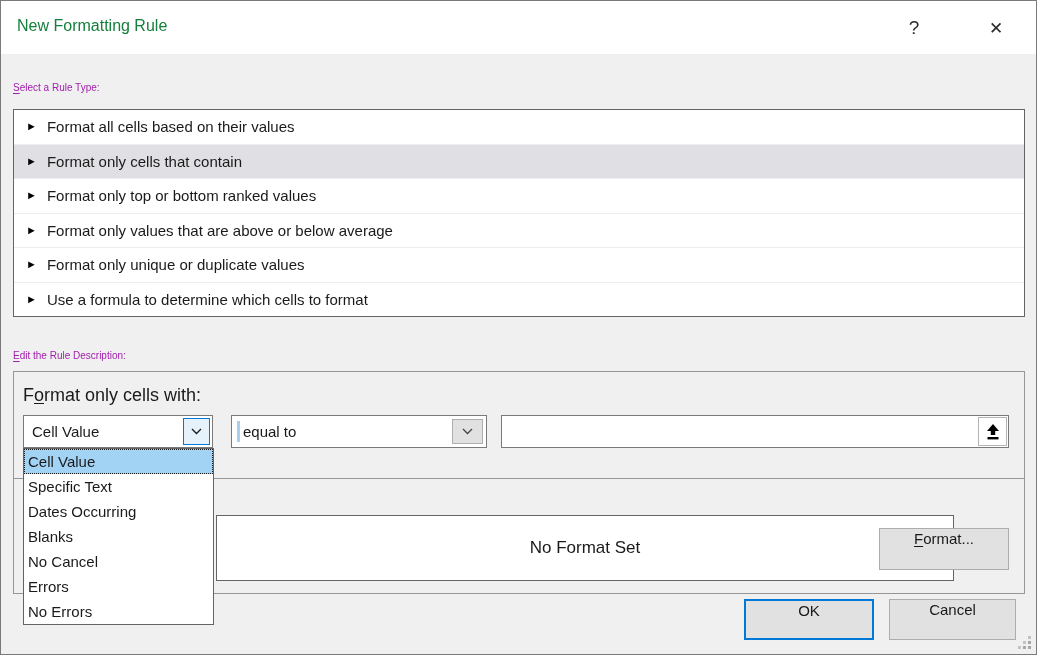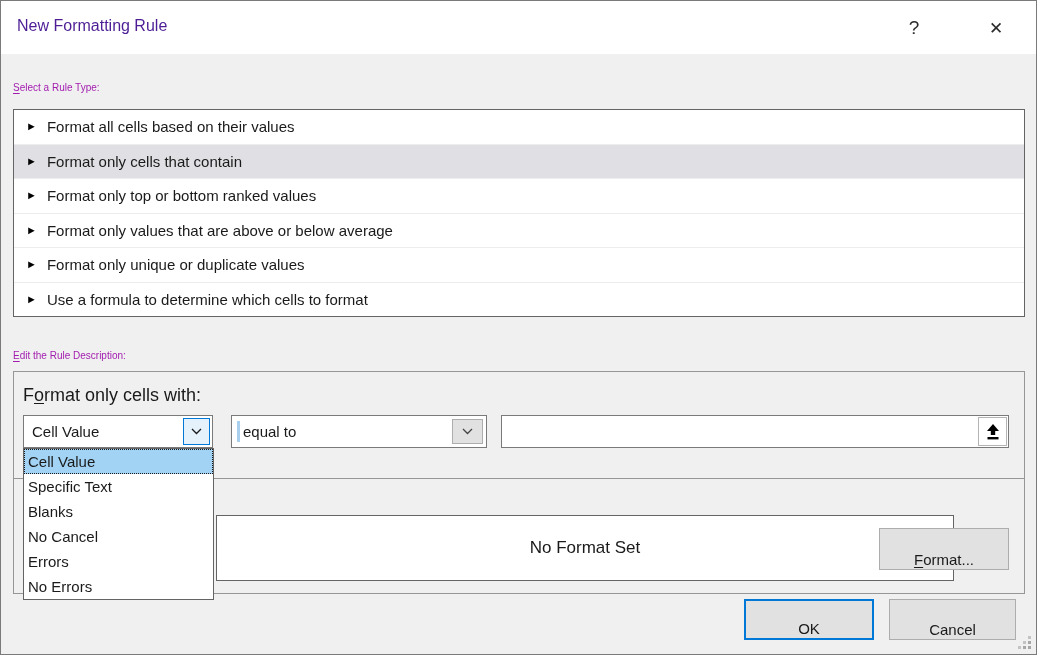--- a/index.html
+++ b/index.html
@@ -5,21 +5,21 @@
   html,body { margin:0; padding:0; background:#cfcfcf; }
   * { box-sizing:border-box; }
   .dialog {
     position:relative; width:1037px; height:655px;
     background:#f0f0f0; border:1px solid #7a7a7a;
     font-family:"Liberation Sans","DejaVu Sans",sans-serif;
     color:#1a1a1a; overflow:hidden;
     -webkit-font-smoothing:antialiased;
   }
   .titlebar { position:absolute; top:0; left:0; right:0; height:53px; background:#ffffff; }
-  .title { position:absolute; left:16px; top:16px; font-size:16px; color:#4c1d95; }
+  .title { position:absolute; left:16px; top:16px; font-size:16px; color:#15803d; }
   .tb-btn {
     position:absolute; top:10px; width:44px; height:34px;
     background:transparent; border:none; font-family:inherit;
     color:#2b2b2b; cursor:default; padding:0; text-align:center;
   }
   .tb-help { left:891px; font-size:19px; font-weight:300; }
   .tb-close { left:973px; font-size:17px; }
 
   .field-label { position:absolute; font-size:10px; color:#a21caf; }
   .acc { text-decoration:underline; text-underline-offset:2px; text-decoration-thickness:1px; }
@@ -79,21 +79,21 @@
   .inner-sep { position:absolute; left:13px; top:477px; width:1010px; height:1px; background:#969696; }
 
   .preview-box {
     position:absolute; left:215px; top:514px; width:738px; height:66px;
     background:#ffffff; border:1px solid #646464;
     display:flex; align-items:center; justify-content:center; font-size:17px;
   }
   .btn {
     position:absolute; background:#e1e1e1; border:1px solid #adadad;
     font-family:inherit; font-size:15px; color:#1a1a1a;
-    display:flex; align-items:flex-end; justify-content:center; cursor:default;
+    display:flex; align-items:flex-start; justify-content:center; cursor:default;
   }
   .format-btn { left:878px; top:527px; width:130px; height:42px; }
   .ok-btn { left:743px; top:598px; width:130px; height:41px; border:2px solid #0078d7; }
   .cancel-btn { left:888px; top:598px; width:127px; height:41px; }
 
   .dropdown {
     position:absolute; left:22px; top:447px; width:191px;
     background:#ffffff; border:1px solid #646464; z-index:10;
   }
   .dd-item {
@@ -195,20 +195,21 @@
   <button class="btn format-btn">
     <span><span class="acc">F</span><span>ormat...</span></span>
   </button>
 
   <button class="btn ok-btn">OK</button>
   <button class="btn cancel-btn">Cancel</button>
 
   <div class="dropdown">
     <div class="dd-item selected">Cell Value</div>
     <div class="dd-item">Specific Text</div>
+    <div class="dd-item">Dates Occurring</div>
     <div class="dd-item">Blanks</div>
     <div class="dd-item">No Cancel</div>
     <div class="dd-item">Errors</div>
     <div class="dd-item">No Errors</div>
   </div>
 
   <svg class="resize-grip" viewBox="0 0 16 16">
     <rect x="12" y="2" width="3" height="3" fill="#c3c3c3"></rect>
     <rect x="7" y="7" width="3" height="3" fill="#c3c3c3"></rect>
     <rect x="12" y="7" width="3" height="3" fill="#a6a6a6"></rect>

